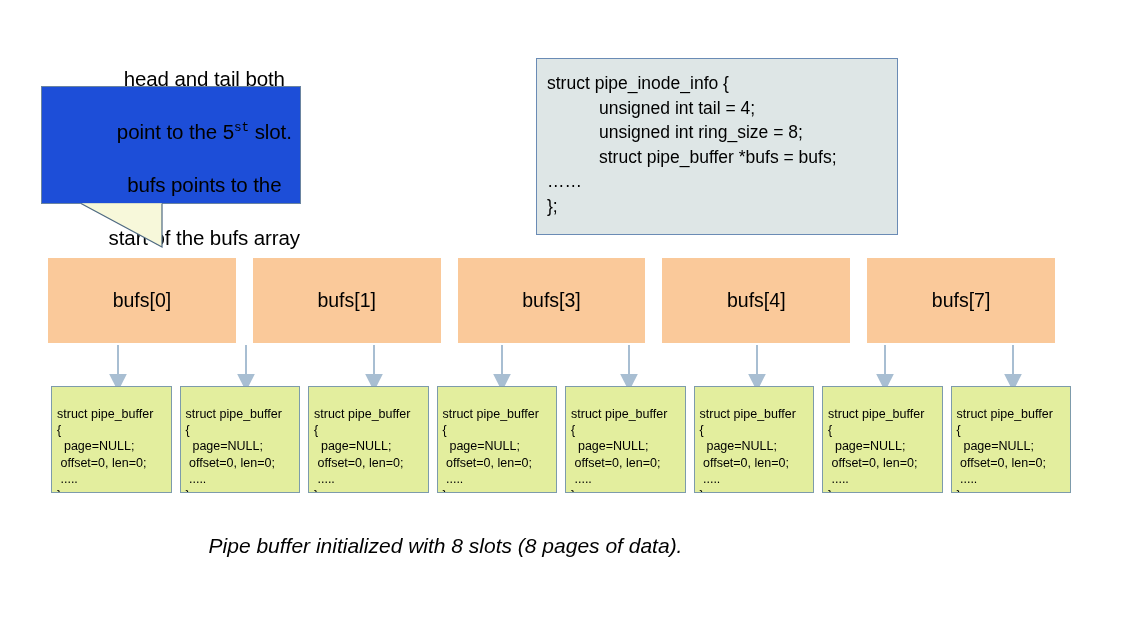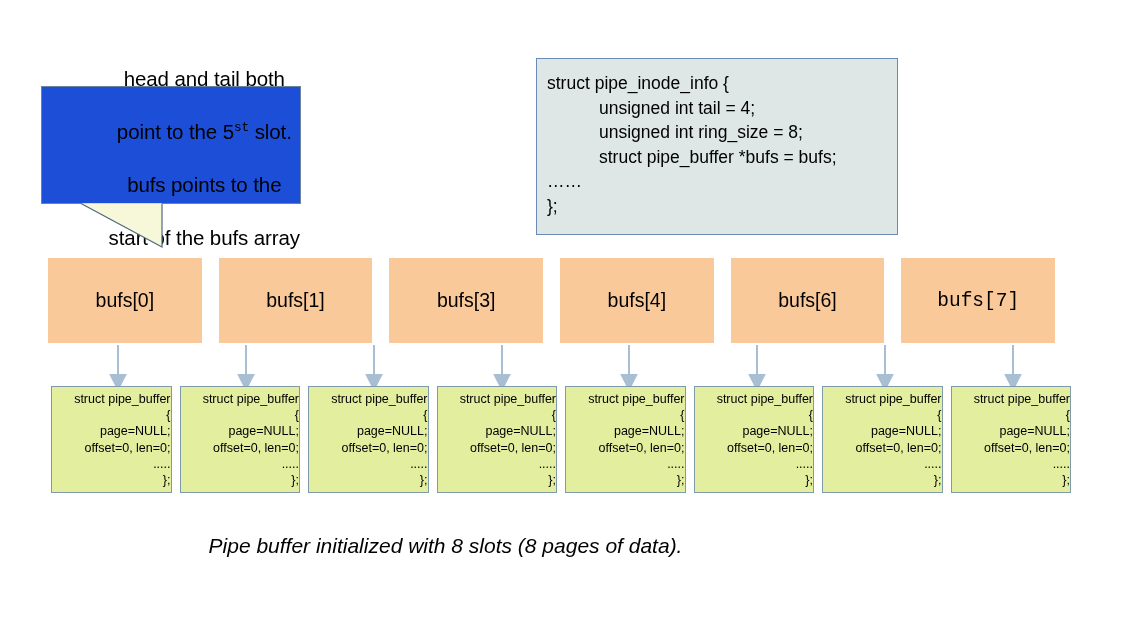--- a/index.html
+++ b/index.html
@@ -91,21 +91,21 @@
   }
   .bufs-cell {
     flex: 1 1 0;
     background: #fac99a;
     display: flex;
     align-items: center;
     justify-content: center;
     margin-right: 17px;
     position: relative;
   }
-  .bufs-cell:last-child { margin-right: 16px; font-family: Liberation Mono, monospace; }
+  .bufs-cell:last-child { margin-right: 16px; }
   .bufs-label {
     font-size: 19.5px;
     color: #000;
   }
 
   
   #arrows {
     position: absolute;
     left: 0;
     top: 0;
@@ -122,23 +122,22 @@
     width: 1020px;
     height: 107px;
     display: flex;
   }
   .pb-box {
     flex: 1 1 0;
     box-sizing: border-box;
     background: #e3ee9e;
     border: 1px solid #7d9bab;
     margin-right: 8px;
-    padding: 4px 0 0 5px;
+    padding: 19px 0 0 5px;
     overflow: hidden;
-    text-align: right;
   }
   .pb-box:last-child { margin-right: 0; }
   .pb-line {
     font-size: 12.5px;
     line-height: 16.2px;
     white-space: pre;
     color: #000;
   }
 
   
@@ -185,23 +184,20 @@
       <span class="bufs-label">bufs[0]</span>
     </div>
   <div class="bufs-cell">
       <span class="bufs-label">bufs[1]</span>
     </div>
   <div class="bufs-cell">
       <span class="bufs-label">bufs[3]</span>
     </div>
   <div class="bufs-cell">
       <span class="bufs-label">bufs[4]</span>
-    </div>
-  <div class="bufs-cell">
-      <span class="bufs-label">bufs[6]</span>
     </div>
   <div class="bufs-cell">
       <span class="bufs-label">bufs[7]</span>
     </div>
 </div>
 
 <svg id="arrows" viewBox="0 0 1122 624">
   <defs>
     <marker id="ah" markerWidth="9" markerHeight="9" refX="1.2" refY="4.5" orient="auto" markerUnits="strokeWidth">
       <polygon points="0,0 9,4.5 0,9" fill="#a8bed2"></polygon>

